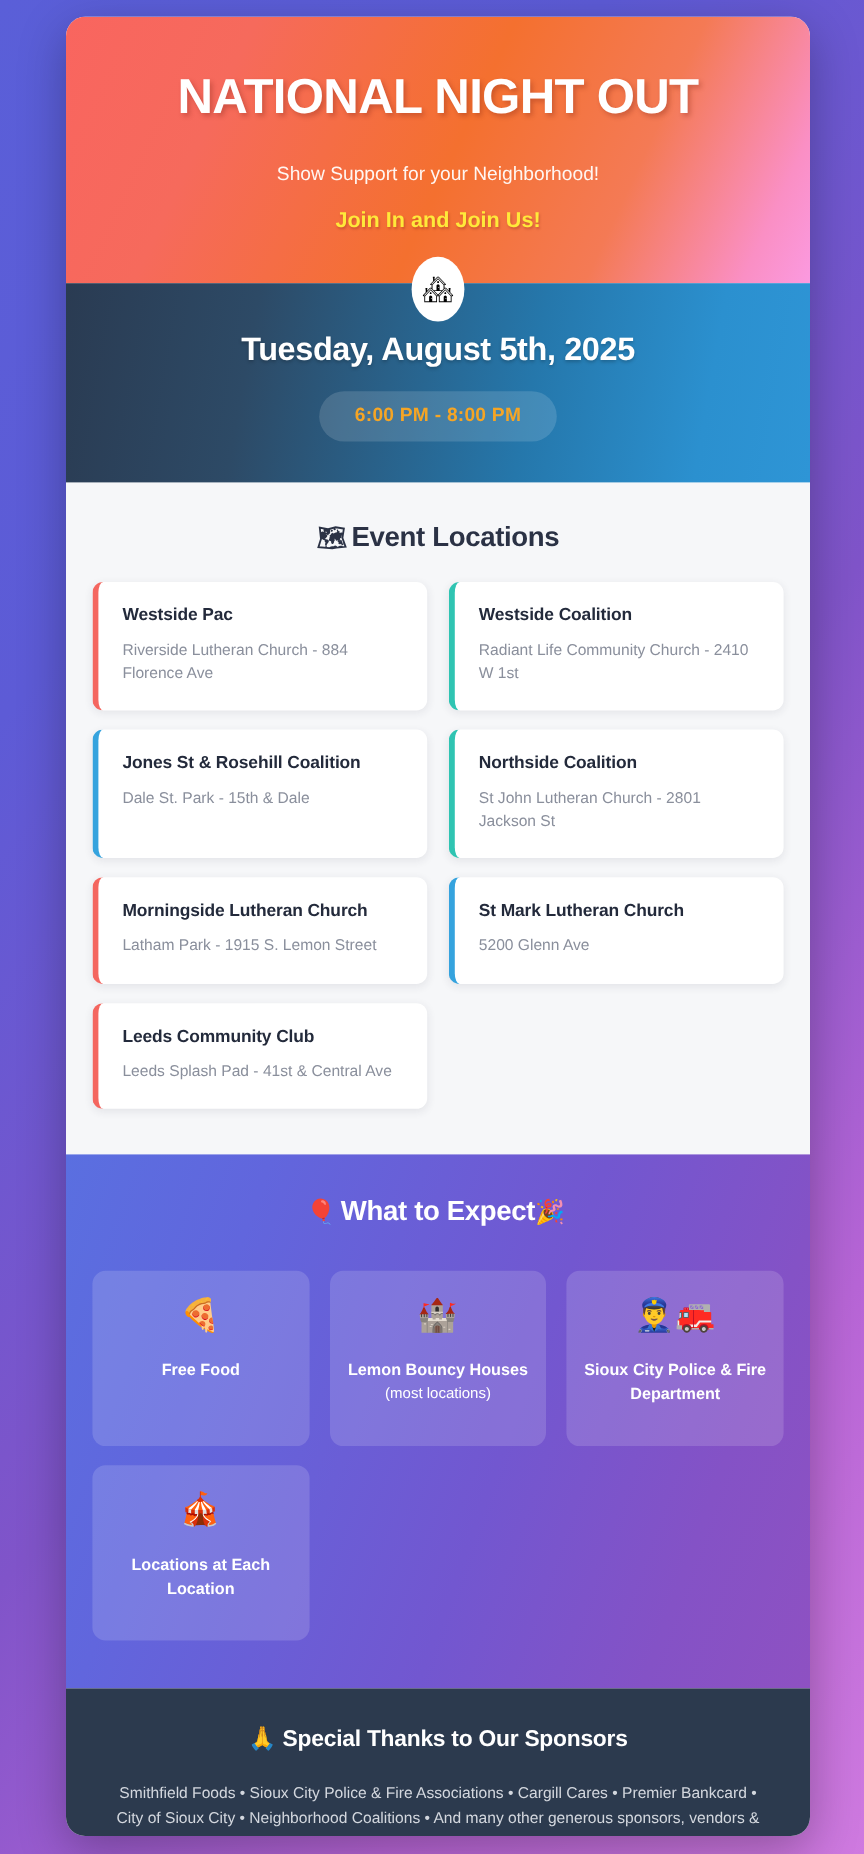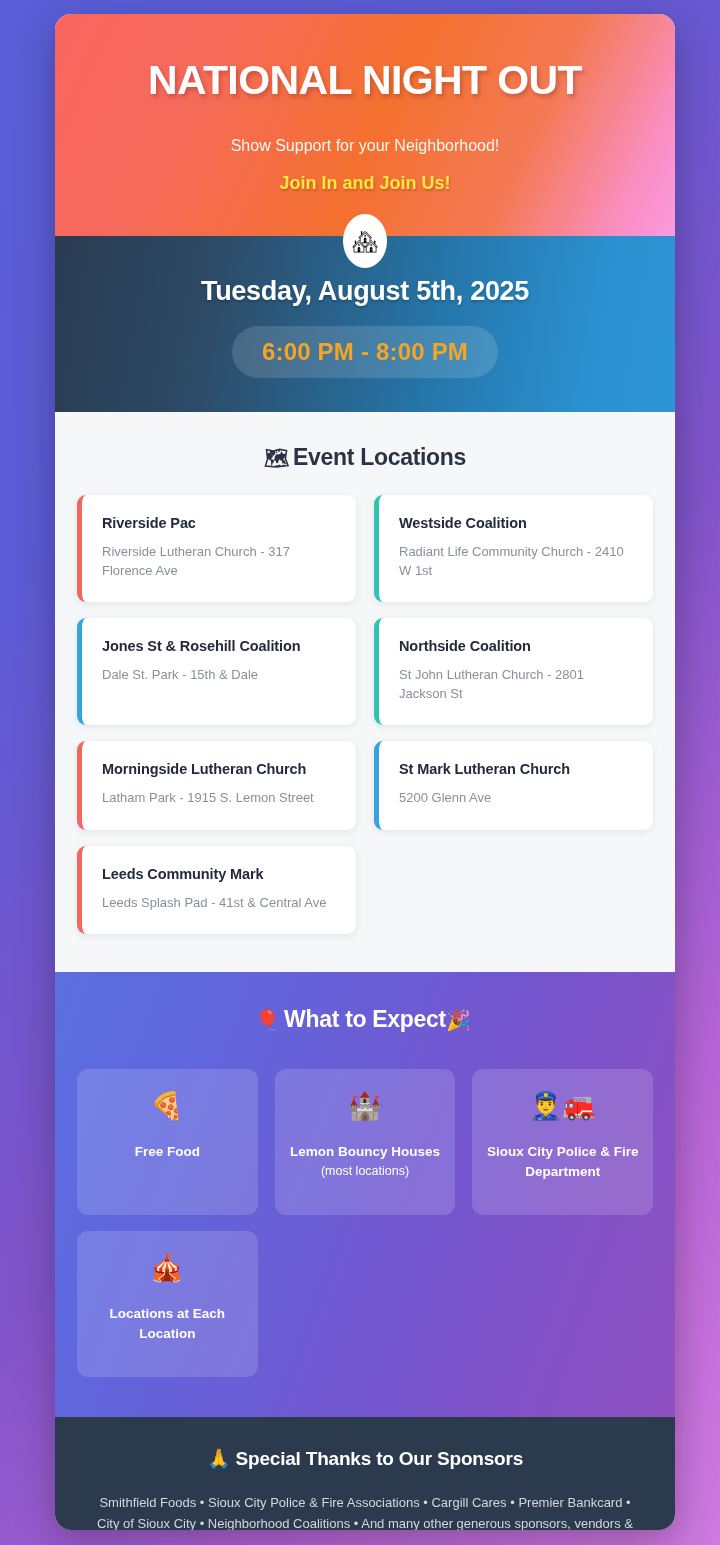--- a/index.html
+++ b/index.html
@@ -91,21 +91,21 @@
     color: #ffffff;
     letter-spacing: -0.3px;
     text-shadow: 0 2px 3px rgba(0,0,0,0.22);
   }
   .time-pill {
     display: inline-block;
     margin-top: 19px;
     padding: 12px 30px;
     border-radius: 26px;
     background: rgba(255,255,255,0.14);
-    font-size: 24px;
+    font-size: 16px;
     font-weight: bold;
     color: #f5a525;
     letter-spacing: 0.2px;
   }
 
   
   .locations {
     background: #f6f7f9;
     padding: 32px 22px 38px;
   }
@@ -221,22 +221,22 @@
       <div class="date-text">Tuesday, August 5th, 2025</div>
       <div class="time-pill">6:00 PM - 8:00 PM</div>
     </div>
 
     <div class="locations">
       <div class="section-title">
         <span class="emj">🗺</span><span>Event Locations</span>
       </div>
       <div class="loc-grid">
         <div class="loc-card b-coral" style="border-left-color: rgb(244, 102, 95);">
-          <div class="loc-name">Riverside Pac</div>
-          <div class="loc-addr">Riverside Lutheran Church - 317 Florence Ave</div>
+          <div class="loc-name">Westside Pac</div>
+          <div class="loc-addr">Riverside Lutheran Church - 884 Florence Ave</div>
         </div>
         <div class="loc-card b-teal" style="border-left-color: rgb(47, 196, 178);">
           <div class="loc-name">Westside Coalition</div>
           <div class="loc-addr">Radiant Life Community Church - 2410 W 1st</div>
         </div>
         <div class="loc-card b-blue" style="border-left-color: rgb(53, 163, 222);">
           <div class="loc-name">Jones St &amp; Rosehill Coalition</div>
           <div class="loc-addr">Dale St. Park - 15th &amp; Dale</div>
         </div>
         <div class="loc-card b-teal" style="border-left-color: rgb(47, 196, 178);">
@@ -245,21 +245,21 @@
         </div>
         <div class="loc-card b-coral" style="border-left-color: rgb(244, 102, 95);">
           <div class="loc-name">Morningside Lutheran Church</div>
           <div class="loc-addr">Latham Park - 1915 S. Lemon Street</div>
         </div>
         <div class="loc-card b-blue" style="border-left-color: rgb(53, 163, 222);">
           <div class="loc-name">St Mark Lutheran Church</div>
           <div class="loc-addr">5200 Glenn Ave</div>
         </div>
         <div class="loc-card b-coral" style="border-left-color: rgb(244, 102, 95);">
-          <div class="loc-name">Leeds Community Mark</div>
+          <div class="loc-name">Leeds Community Club</div>
           <div class="loc-addr">Leeds Splash Pad - 41st &amp; Central Ave</div>
         </div>
       </div>
     </div>
 
     <div class="expect">
       <div class="section-title">
         <span class="emj">🎈</span><span>What to Expect</span><span class="emj">🎉</span>
       </div>
       <div class="exp-grid">

